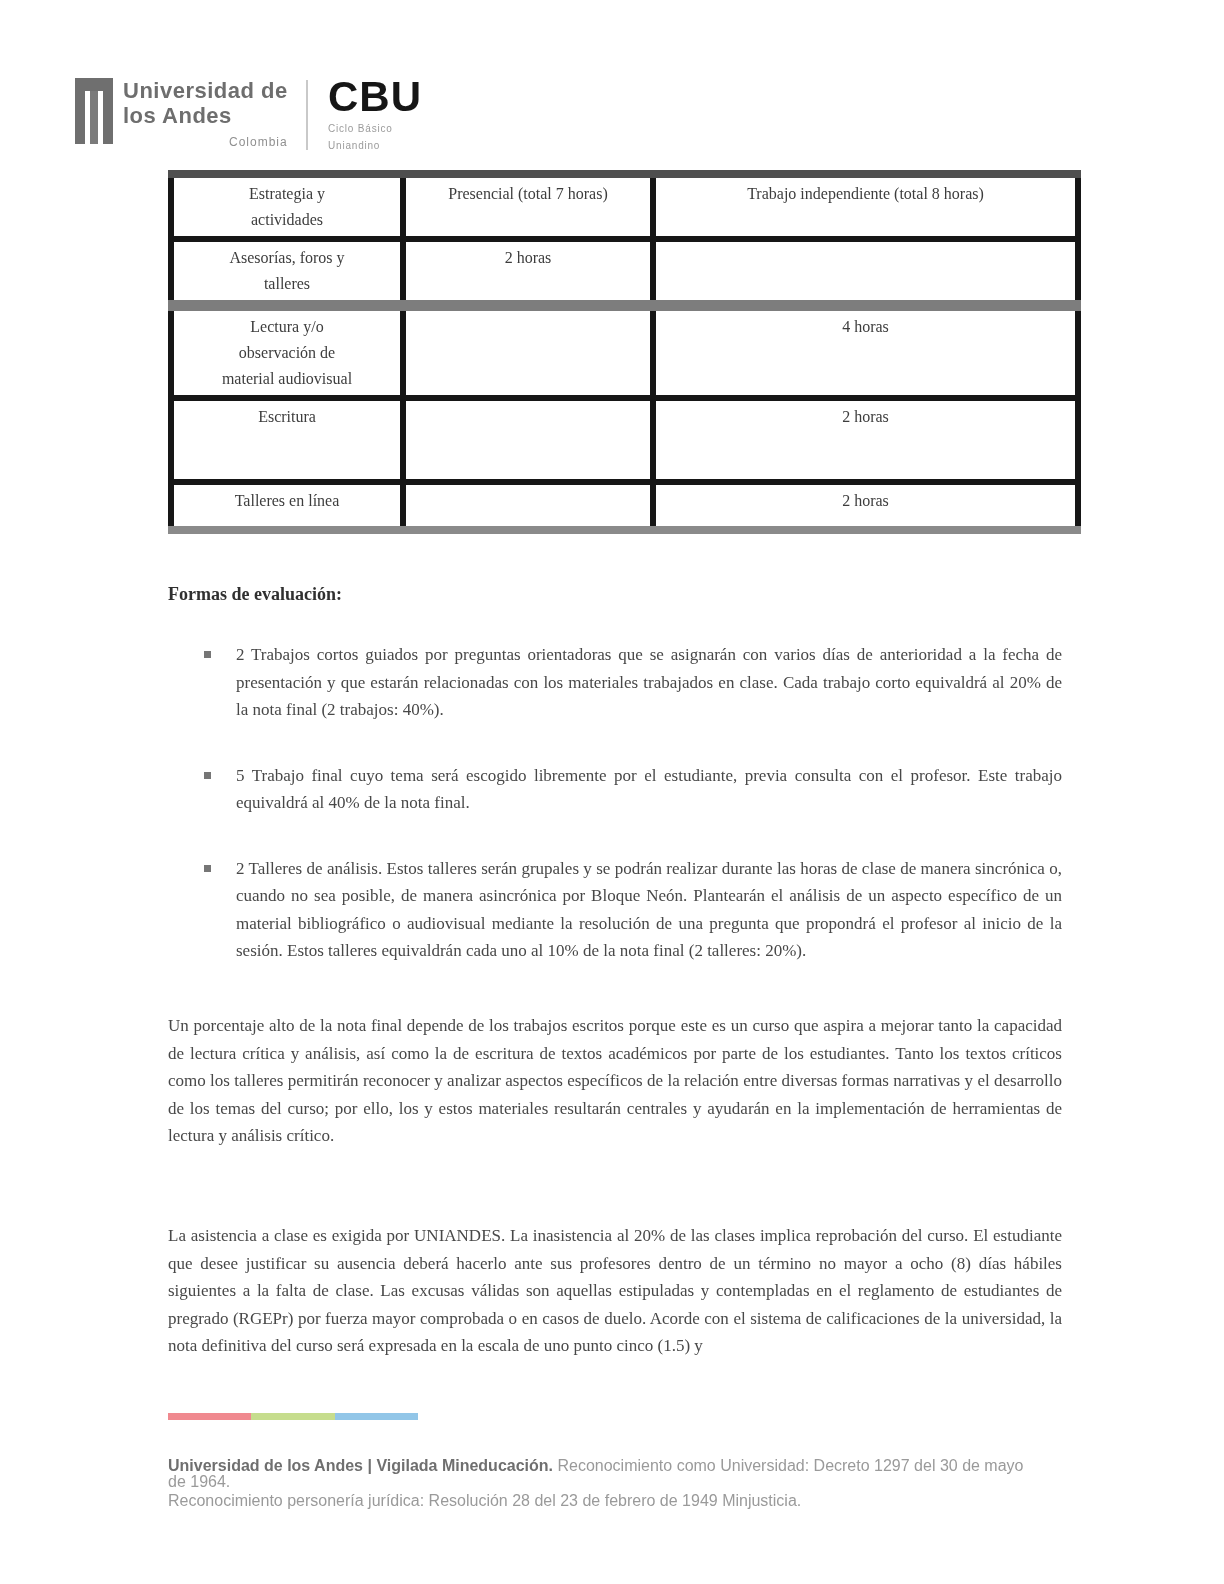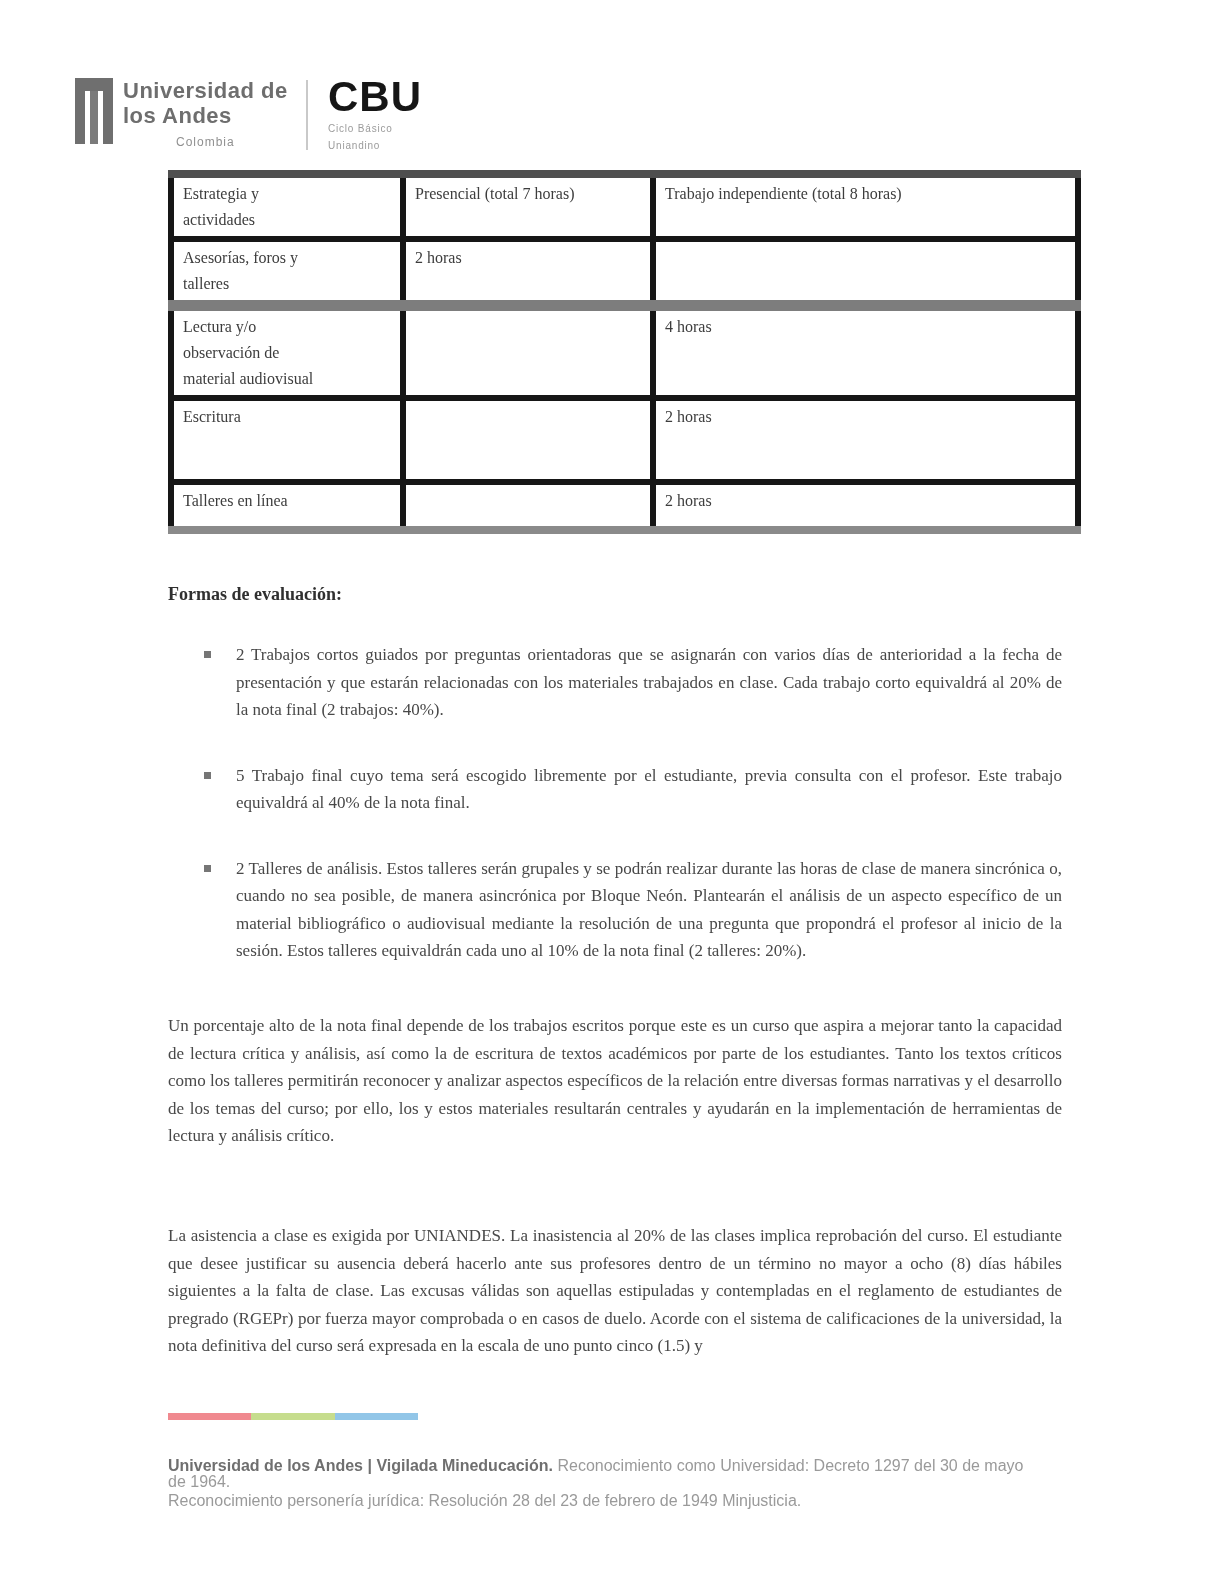--- a/index.html
+++ b/index.html
@@ -8,31 +8,31 @@
     font-family:"Liberation Serif","DejaVu Serif",serif;color:#454545;
   }
   
   .uni-logo{position:absolute;left:75px;top:78px;display:flex;align-items:flex-start;}
   .uni-mark{width:38px;height:66px;display:flex;justify-content:space-between;
     border-top:13px solid #6f6f6f;box-sizing:border-box;}
   .uni-mark .col{width:10px;height:100%;background:#6f6f6f;}
   .uni-mark .col.mid{width:8px;background:#7b7b7b;}
   .uni-text{margin-left:10px;font-family:"Liberation Sans","DejaVu Sans",sans-serif;}
   .uni-name{font-size:22px;line-height:25px;font-weight:bold;color:#6e6e6e;letter-spacing:.5px;}
-  .uni-country{font-size:12px;color:#909090;text-align:center;margin-top:7px;letter-spacing:1px;}
+  .uni-country{font-size:12px;color:#909090;text-align:right;margin-top:7px;letter-spacing:1px;}
   .logo-divider{position:absolute;left:306px;top:80px;width:2px;height:70px;background:#c9c9c9;}
   .cbu-logo{position:absolute;left:328px;top:76px;font-family:"Liberation Sans","DejaVu Sans",sans-serif;}
   .cbu-acronym{font-size:42px;line-height:42px;font-weight:800;color:#161616;letter-spacing:1px;}
   .cbu-sub{font-size:10px;line-height:13px;color:#9b9b9b;letter-spacing:.8px;margin-top:4px;}
   
   table.activities{
     position:absolute;left:168px;top:170px;width:907px;border-collapse:collapse;table-layout:fixed;
   }
   table.activities th,table.activities td{
-    border:6px solid #161616;vertical-align:top;text-align:left;
+    border:6px solid #161616;vertical-align:top;text-align:center;
     padding:3px 9px;font-size:16px;line-height:26px;font-weight:normal;color:#3d3d3d;
   }
   table.activities th:first-child,table.activities td:first-child{white-space:pre-line;}
   table.activities thead tr{height:60px;}
   table.activities thead th{border-top:8px solid #4f4f4f;}
   table.activities tbody tr:nth-child(1){height:34px;}
   table.activities tbody tr:nth-child(2){height:56px;}
   table.activities tbody tr:nth-child(2) td{border-top:11px solid #7d7d7d;}
   table.activities tbody tr:nth-child(3){height:84px;}
   table.activities tbody tr:nth-child(4){height:48px;}

